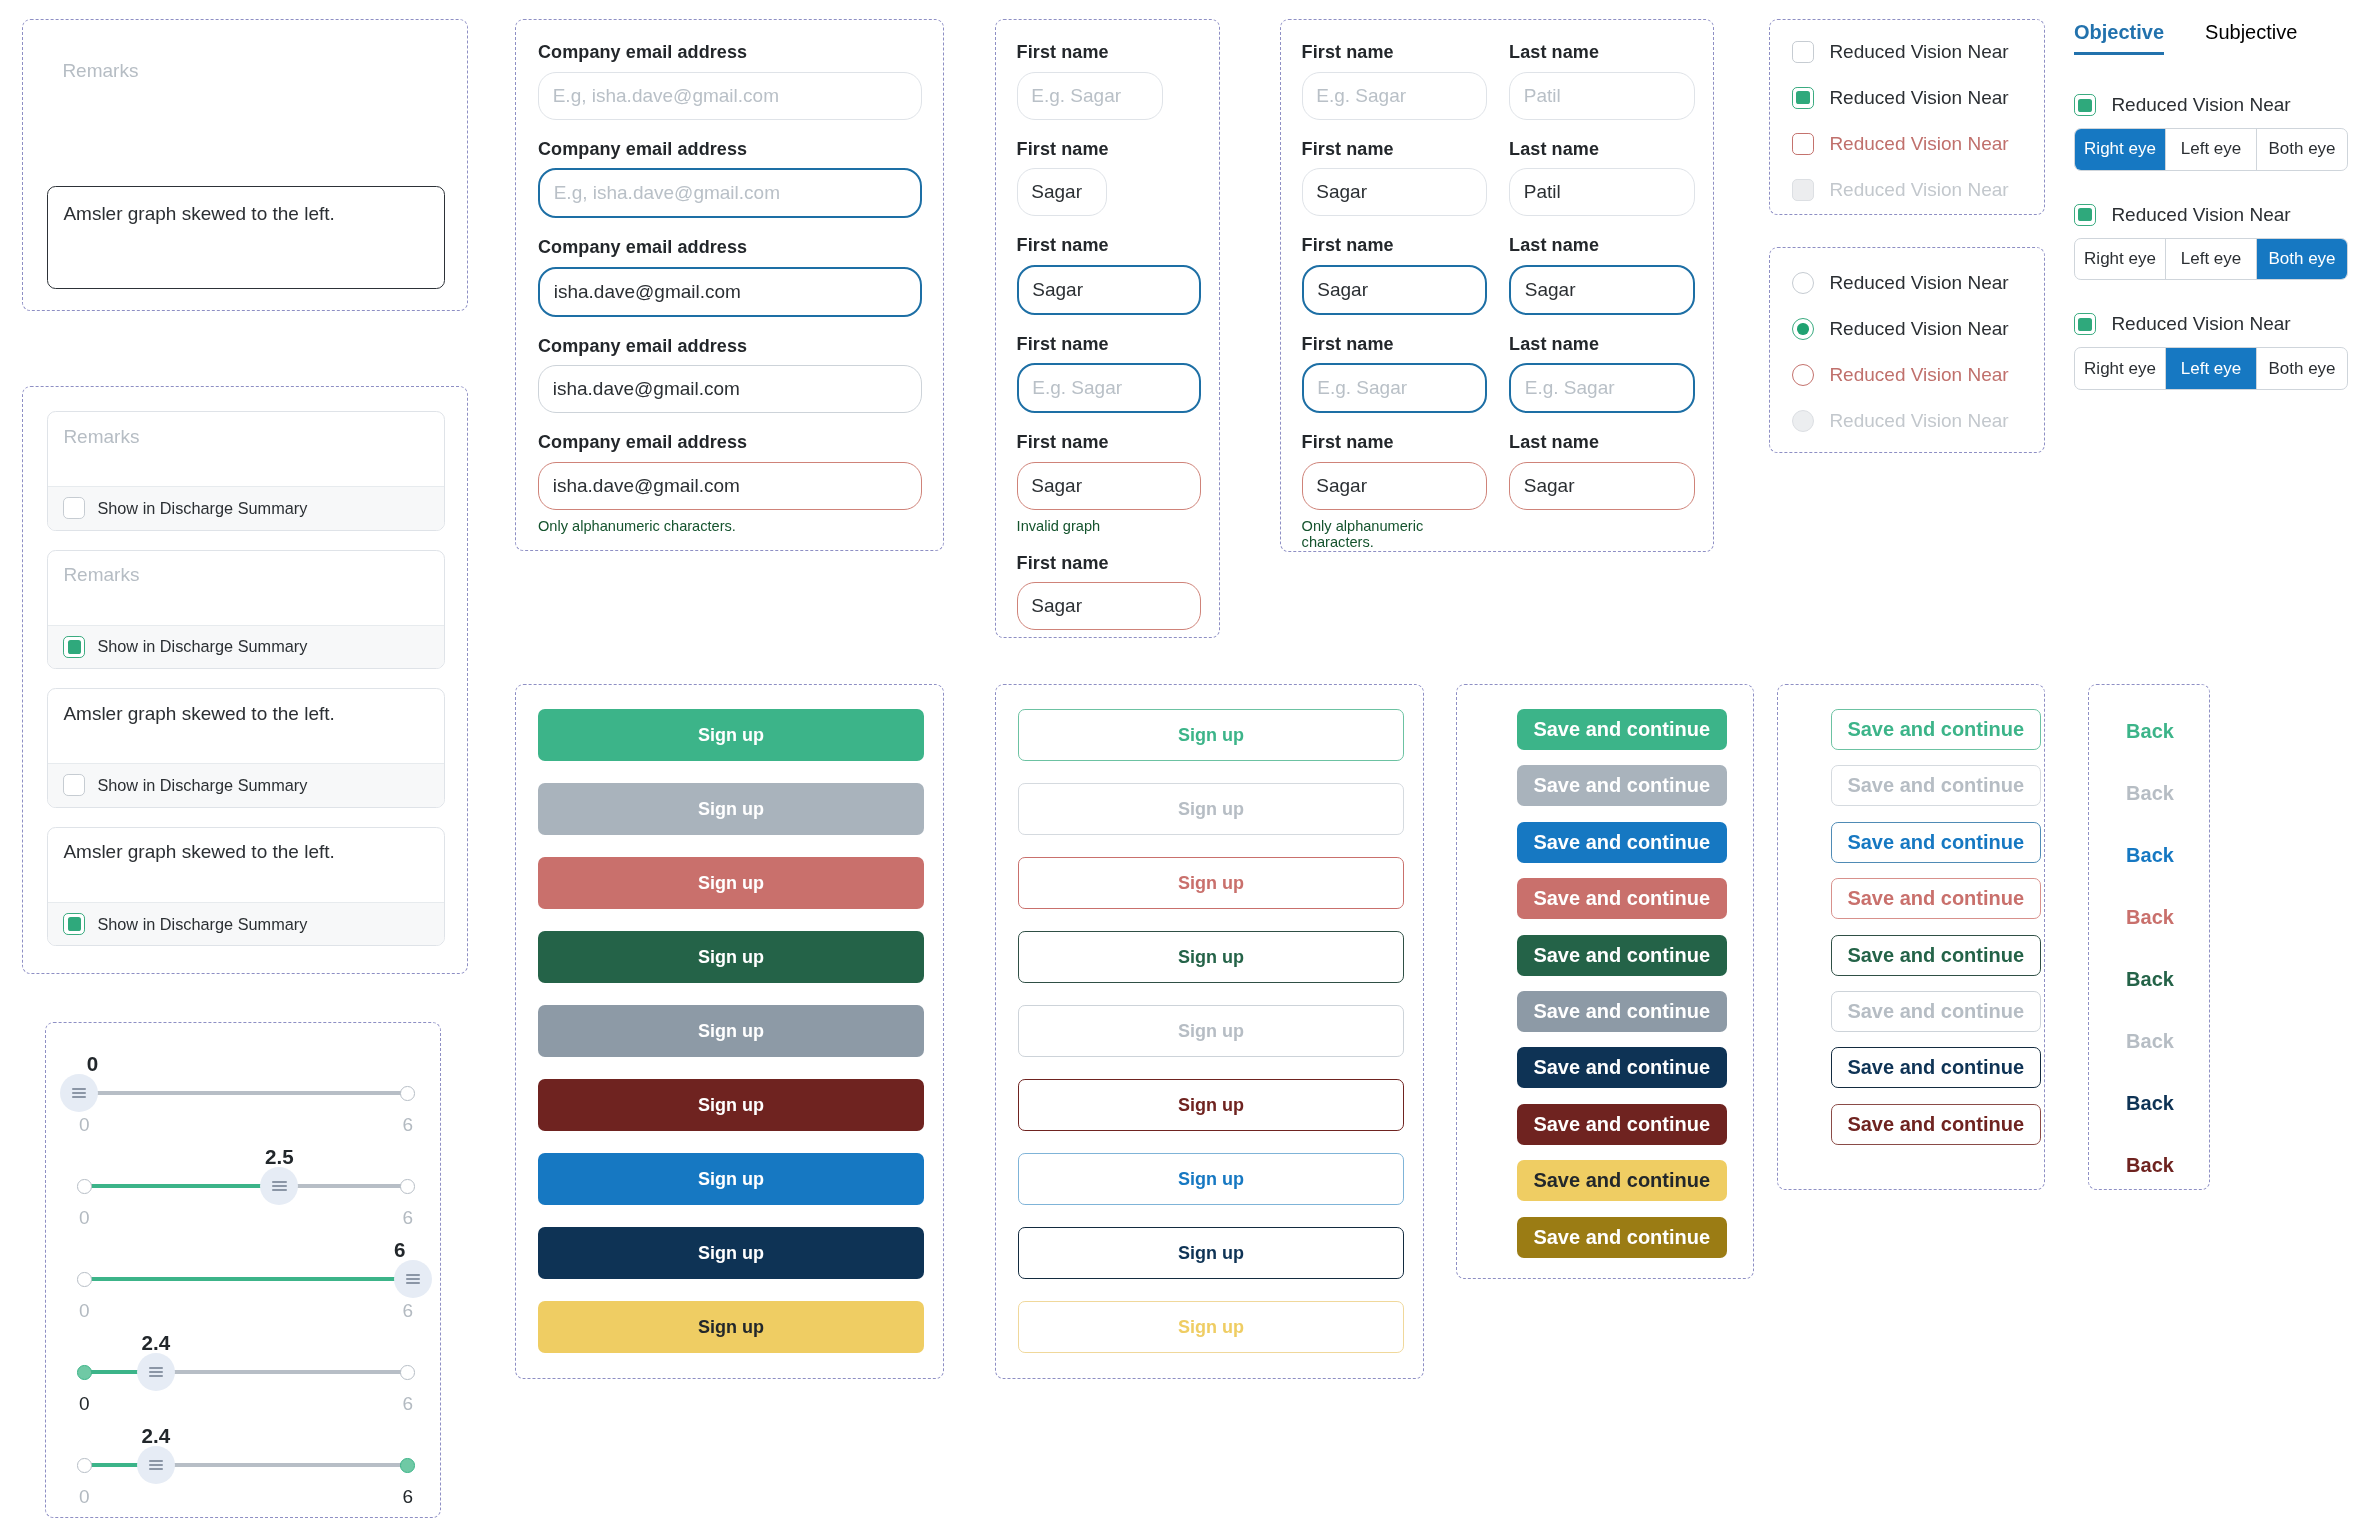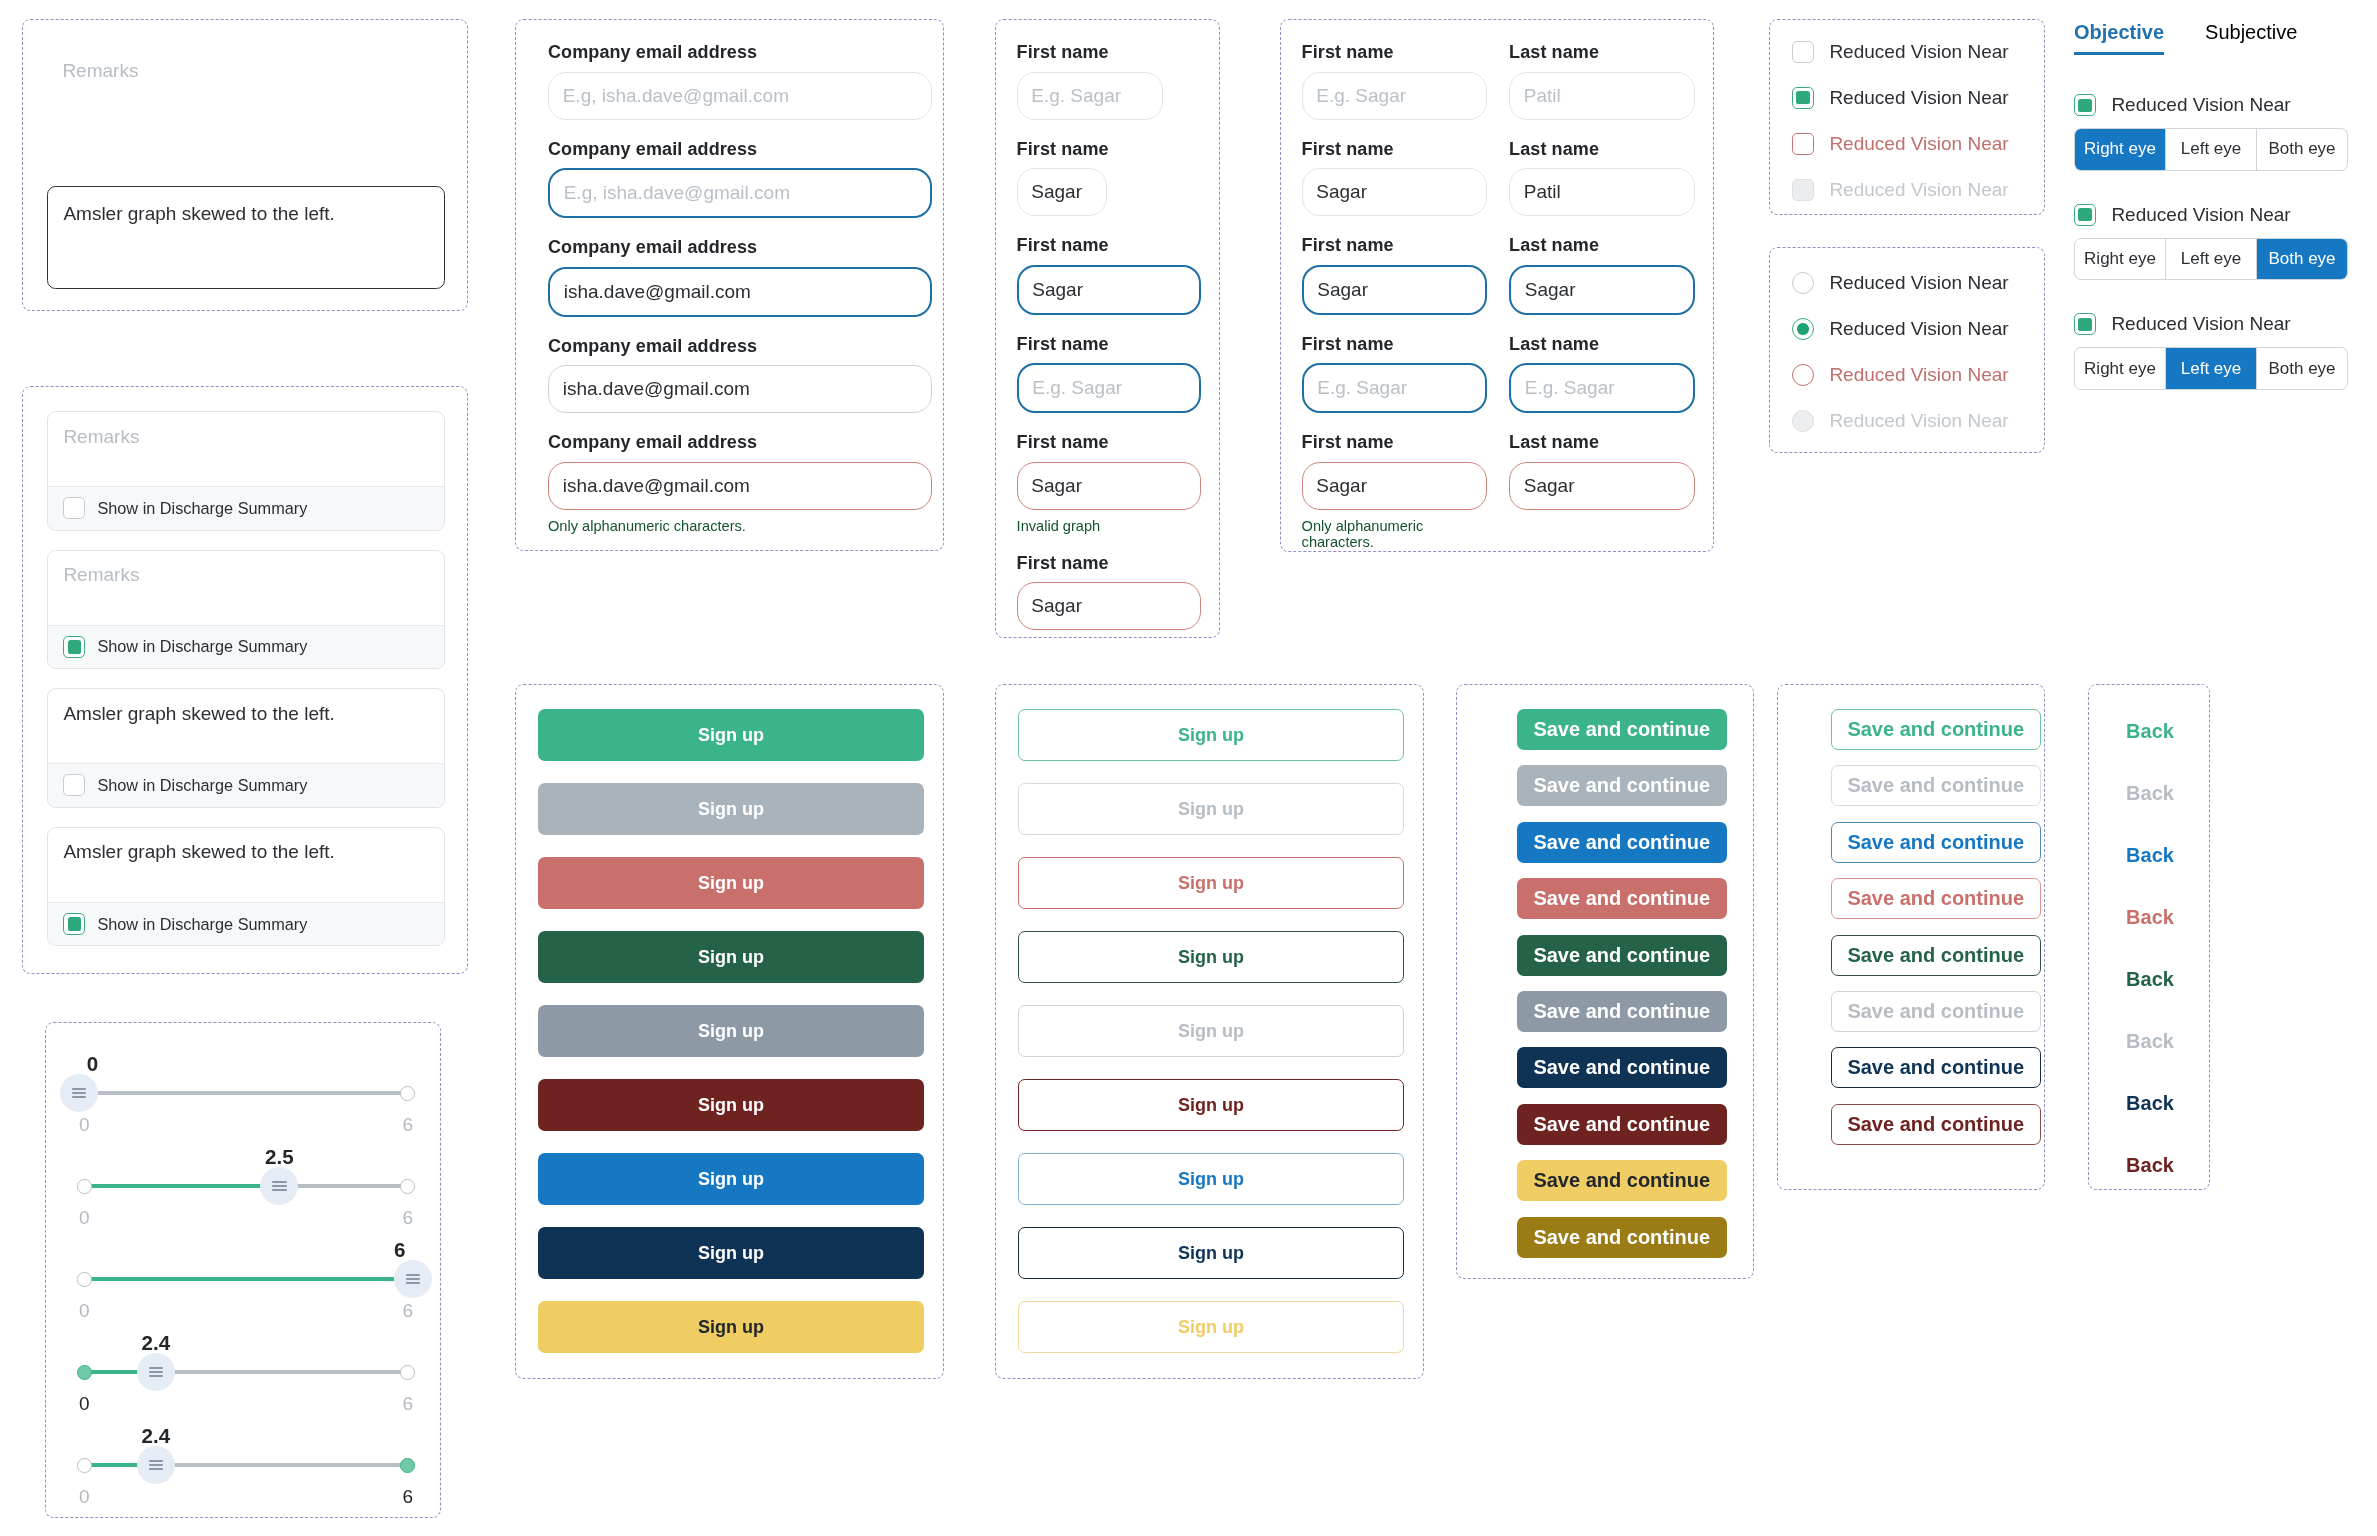--- a/index.html
+++ b/index.html
@@ -253,21 +253,21 @@
             <i></i>
             <i></i>
           </div>
           <div class="tickL">0</div>
           <div class="tickR strong">6</div>
         </div>
       </div>
   </div>
 
   <div class="frame" style="left:515px; top:19px; width:429px; height:532px;">
-    <div id="email-list" style="position:absolute;left:32px;top:22px;width:384px;">
+    <div id="email-list" style="position:absolute;left:22px;top:22px;width:384px;">
         <div class="fld">
           <div class="lbl">Company email address</div>
           <div class="inp d-light ph">E.g, isha.dave@gmail.com</div>
         </div>
         <div class="fld">
           <div class="lbl">Company email address</div>
           <div class="inp d-blue ph">E.g, isha.dave@gmail.com</div>
         </div>
         <div class="fld">
           <div class="lbl">Company email address</div>

